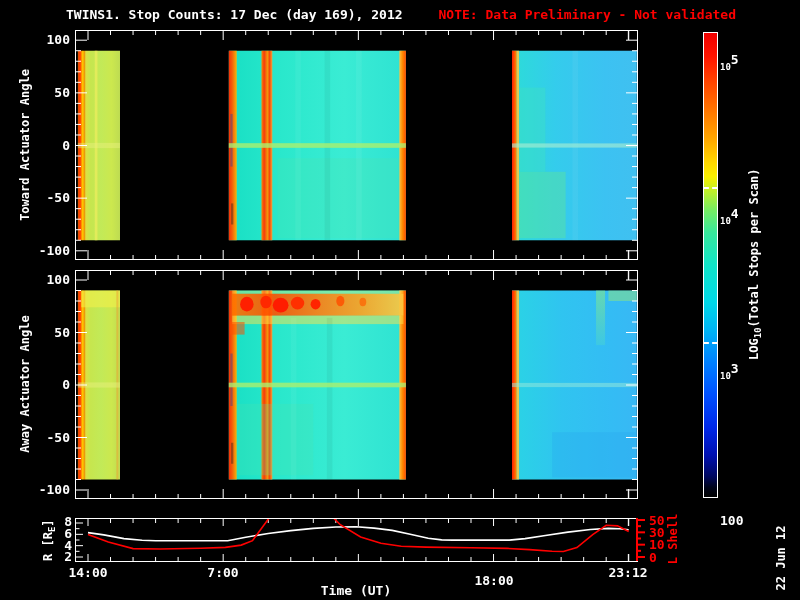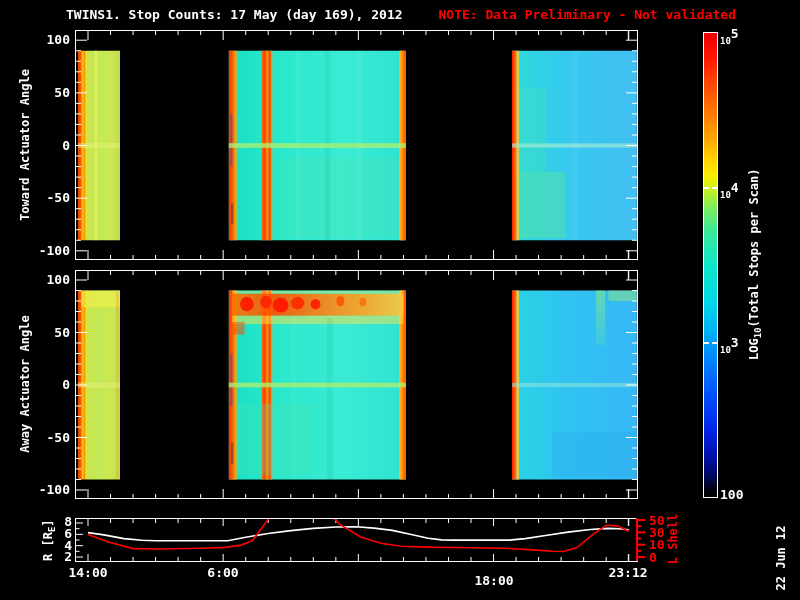--- a/index.html
+++ b/index.html
@@ -7,35 +7,35 @@
          font-family:"DejaVu Sans Mono",monospace;color:#fff;}
   .ttl{position:absolute;top:7px;left:66px;font:bold 13px "DejaVu Sans Mono",monospace;white-space:nowrap;}
   .ttl .note{color:#ff0000;margin-left:36px;}
   .panel{position:absolute;left:75px;width:561px;border:1px solid #fff;background:#000;}
   .panel svg{display:block;}
   #cbar{position:absolute;left:703px;top:32px;width:13px;height:464px;border:1px solid #fff;}
   .cbdash{position:absolute;left:0;width:13px;height:0;border-top:2px dashed #fff;}
   .rotl{position:absolute;transform:rotate(-90deg);transform-origin:center center;
         font:bold 12px "DejaVu Sans Mono",monospace;white-space:nowrap;color:#fff;}
   .tick{position:absolute;font:bold 13px "DejaVu Sans Mono",monospace;color:#fff;white-space:nowrap;}
-  .cbt{position:absolute;left:720px;font:bold 11px "DejaVu Sans Mono",monospace;color:#fff;white-space:nowrap;}
+  .cbt{position:absolute;left:720px;font:bold 11px "DejaVu Sans Mono",monospace;color:#fff;white-space:nowrap;margin-top:26px;}
   .cbt .b{font-size:9px;}
   .cbt sup{font-size:13px;position:relative;top:-1px;}
   sub{font-size:9px;}
   .red{color:#ff0000;}
   #timelab{position:absolute;top:583px;left:256px;width:200px;text-align:center;
            font:bold 13px "DejaVu Sans Mono",monospace;}
 </style>
 </head>
 <body>
 
 <div id="stage">
 
   <div class="ttl">
-    <span>TWINS1. Stop Counts: 17 May (day 169), 2012</span><span class="note">NOTE: Data Preliminary - Not validated</span>
+    <span>TWINS1. Stop Counts: 17 Dec (day 169), 2012</span><span class="note">NOTE: Data Preliminary - Not validated</span>
   </div>
 
   <div class="rotl" style="left:-60px;top:138px;width:170px;text-align:center;">Toward Actuator Angle</div>
 
   <div class="rotl" style="left:-60px;top:377px;width:170px;text-align:center;">Away Actuator Angle</div>
 
   <div class="rotl" style="left:14px;top:532px;width:70px;text-align:center;">
     <span>R [R</span><sub>E</sub><span>]</span>
   </div>
 
@@ -497,37 +497,38 @@
   <div class="cbt" style="top:487px;font-size:13px;">
     <span>100</span>
   </div>
 
   <div class="rotl" style="left:650px;top:256px;width:210px;text-align:center;">
     <span>LOG</span><sub>10</sub><span>(Total Stops per Scan)</span>
   </div>
 
   <div class="rotl" style="left:736px;top:551px;width:90px;text-align:center;font-size:12px;">22 Jun 12</div>
 
+  <div id="timelab">Time (UT)</div>
 
 <div class="tick" style="left: 26px; top: 39px; width: 44px; text-align: right; transform: translateY(-50%);">100</div>
     <div class="tick" style="left: 26px; top: 92px; width: 44px; text-align: right; transform: translateY(-50%);">50</div>
     <div class="tick" style="left: 26px; top: 145px; width: 44px; text-align: right; transform: translateY(-50%);">0</div>
     <div class="tick" style="left: 26px; top: 197px; width: 44px; text-align: right; transform: translateY(-50%);">-50</div>
     <div class="tick" style="left: 26px; top: 250px; width: 44px; text-align: right; transform: translateY(-50%);">-100</div>
     <div class="tick" style="left: 26px; top: 279px; width: 44px; text-align: right; transform: translateY(-50%);">100</div>
     <div class="tick" style="left: 26px; top: 332px; width: 44px; text-align: right; transform: translateY(-50%);">50</div>
     <div class="tick" style="left: 26px; top: 384px; width: 44px; text-align: right; transform: translateY(-50%);">0</div>
     <div class="tick" style="left: 26px; top: 437px; width: 44px; text-align: right; transform: translateY(-50%);">-50</div>
     <div class="tick" style="left: 26px; top: 489px; width: 44px; text-align: right; transform: translateY(-50%);">-100</div>
     <div class="tick" style="left: 28px; top: 521px; width: 44px; text-align: right; transform: translateY(-50%);">8</div>
     <div class="tick" style="left: 28px; top: 533px; width: 44px; text-align: right; transform: translateY(-50%);">6</div>
     <div class="tick" style="left: 28px; top: 545px; width: 44px; text-align: right; transform: translateY(-50%);">4</div>
     <div class="tick" style="left: 28px; top: 556px; width: 44px; text-align: right; transform: translateY(-50%);">2</div>
     <div class="tick red" style="left: 649px; top: 520px; width: 30px; text-align: left; transform: translateY(-50%);">50</div>
     <div class="tick red" style="left: 649px; top: 532px; width: 30px; text-align: left; transform: translateY(-50%);">30</div>
     <div class="tick red" style="left: 649px; top: 544px; width: 30px; text-align: left; transform: translateY(-50%);">10</div>
     <div class="tick red" style="left: 649px; top: 557px; width: 30px; text-align: left; transform: translateY(-50%);">0</div>
     <div class="tick" style="left: 53px; top: 572px; width: 70px; text-align: center; transform: translateY(-50%);">14:00</div>
-    <div class="tick" style="left: 188px; top: 572px; width: 70px; text-align: center; transform: translateY(-50%);">6:00</div>
+    <div class="tick" style="left: 188px; top: 572px; width: 70px; text-align: center; transform: translateY(-50%);">7:00</div>
     <div class="tick" style="left: 324px; top: 572px; width: 70px; text-align: center; transform: translateY(-50%); margin-top: 32px;">12:00</div>
     <div class="tick" style="left: 459px; top: 580px; width: 70px; text-align: center; transform: translateY(-50%);">18:00</div>
     <div class="tick" style="left: 593px; top: 572px; width: 70px; text-align: center; transform: translateY(-50%);">23:12</div>
   </div>
 
 </body></html>

